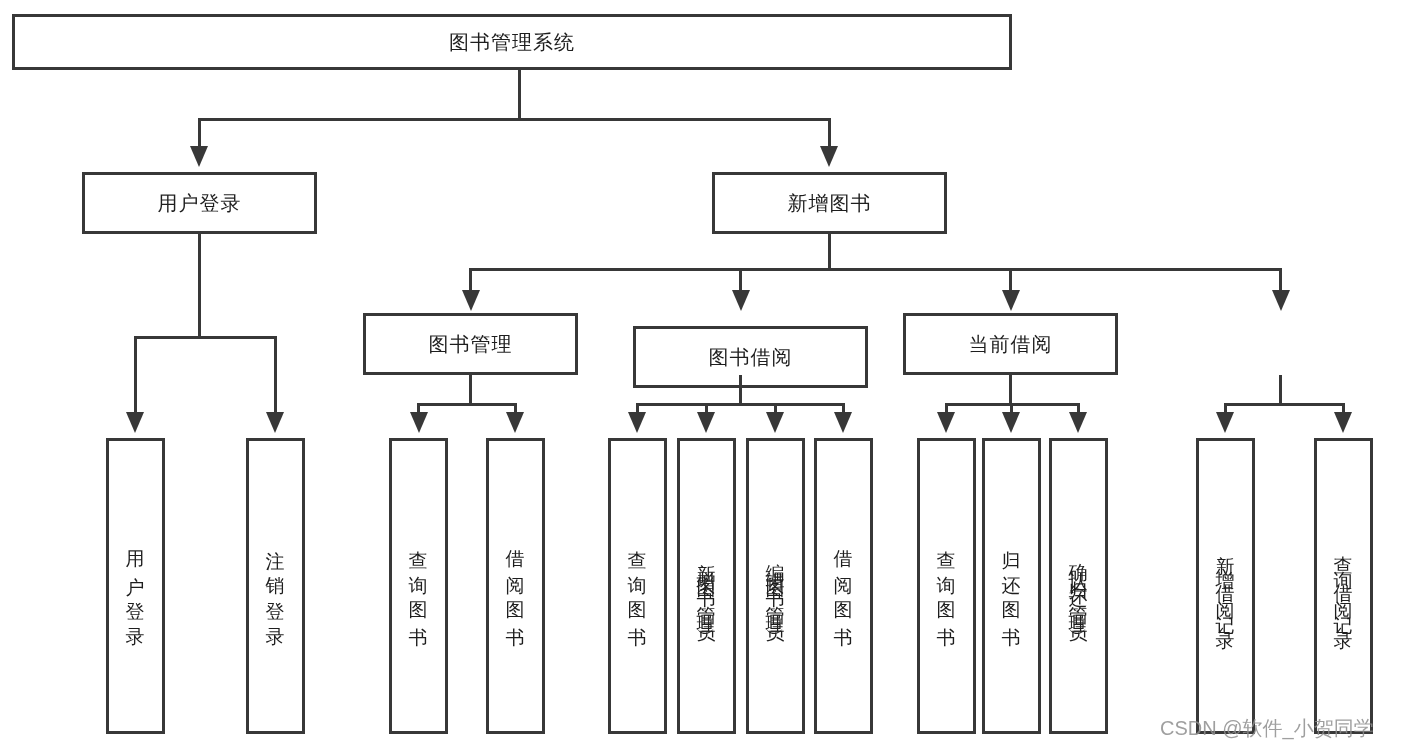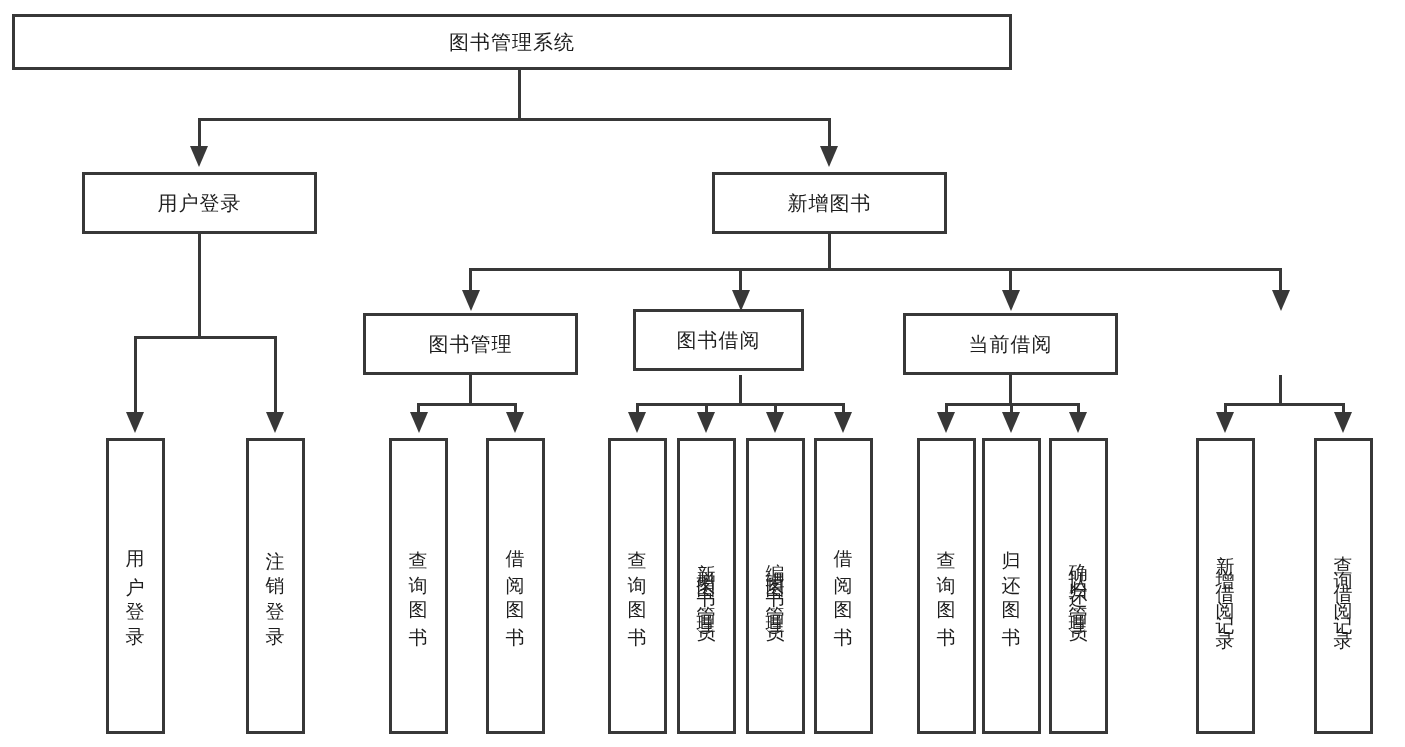--- a/index.html
+++ b/index.html
@@ -46,21 +46,21 @@
   <div class="box" style="left:82px;top:172px;width:235px;height:62px">
     <span class="htext">用户登录</span>
   </div>
   <div class="box" style="left:712px;top:172px;width:235px;height:62px">
     <span class="htext">新增图书</span>
   </div>
 
   <div class="box" style="left:363px;top:313px;width:215px;height:62px">
     <span class="htext">图书管理</span>
   </div>
-  <div class="box" style="left:633px;top:309px;width:171px;height:62px">
+  <div class="box" style="left:633px;top:326px;width:235px;height:62px">
     <span class="htext">图书借阅</span>
   </div>
   <div class="box" style="left:903px;top:313px;width:215px;height:62px">
     <span class="htext">当前借阅</span>
   </div>
 
   <div class="box" style="left:106px;top:438px;width:59px;height:296px">
     <span class="vtext" style="letter-spacing: 1.35em;">用户登录</span>
   </div>
   <div class="box" style="left:246px;top:438px;width:59px;height:296px">
@@ -156,14 +156,15 @@
   <i class="arrow" style="left:1002px;top:412px"></i>
   <i class="arrow" style="left:1069px;top:412px"></i>
 
   <i class="vl" style="left:1279px;top:375px;height:30px"></i>
   <i class="hl" style="left:1224px;top:403px;width:121px"></i>
   <i class="vl" style="left:1224px;top:403px;height:14px"></i>
   <i class="vl" style="left:1342px;top:403px;height:14px"></i>
   <i class="arrow" style="left:1216px;top:412px"></i>
   <i class="arrow" style="left:1334px;top:412px"></i>
 
+  <div class="watermark" style="color: rgb(143, 143, 143);">CSDN @软件_小贺同学</div>
 
 </div>
 
 </body></html>

